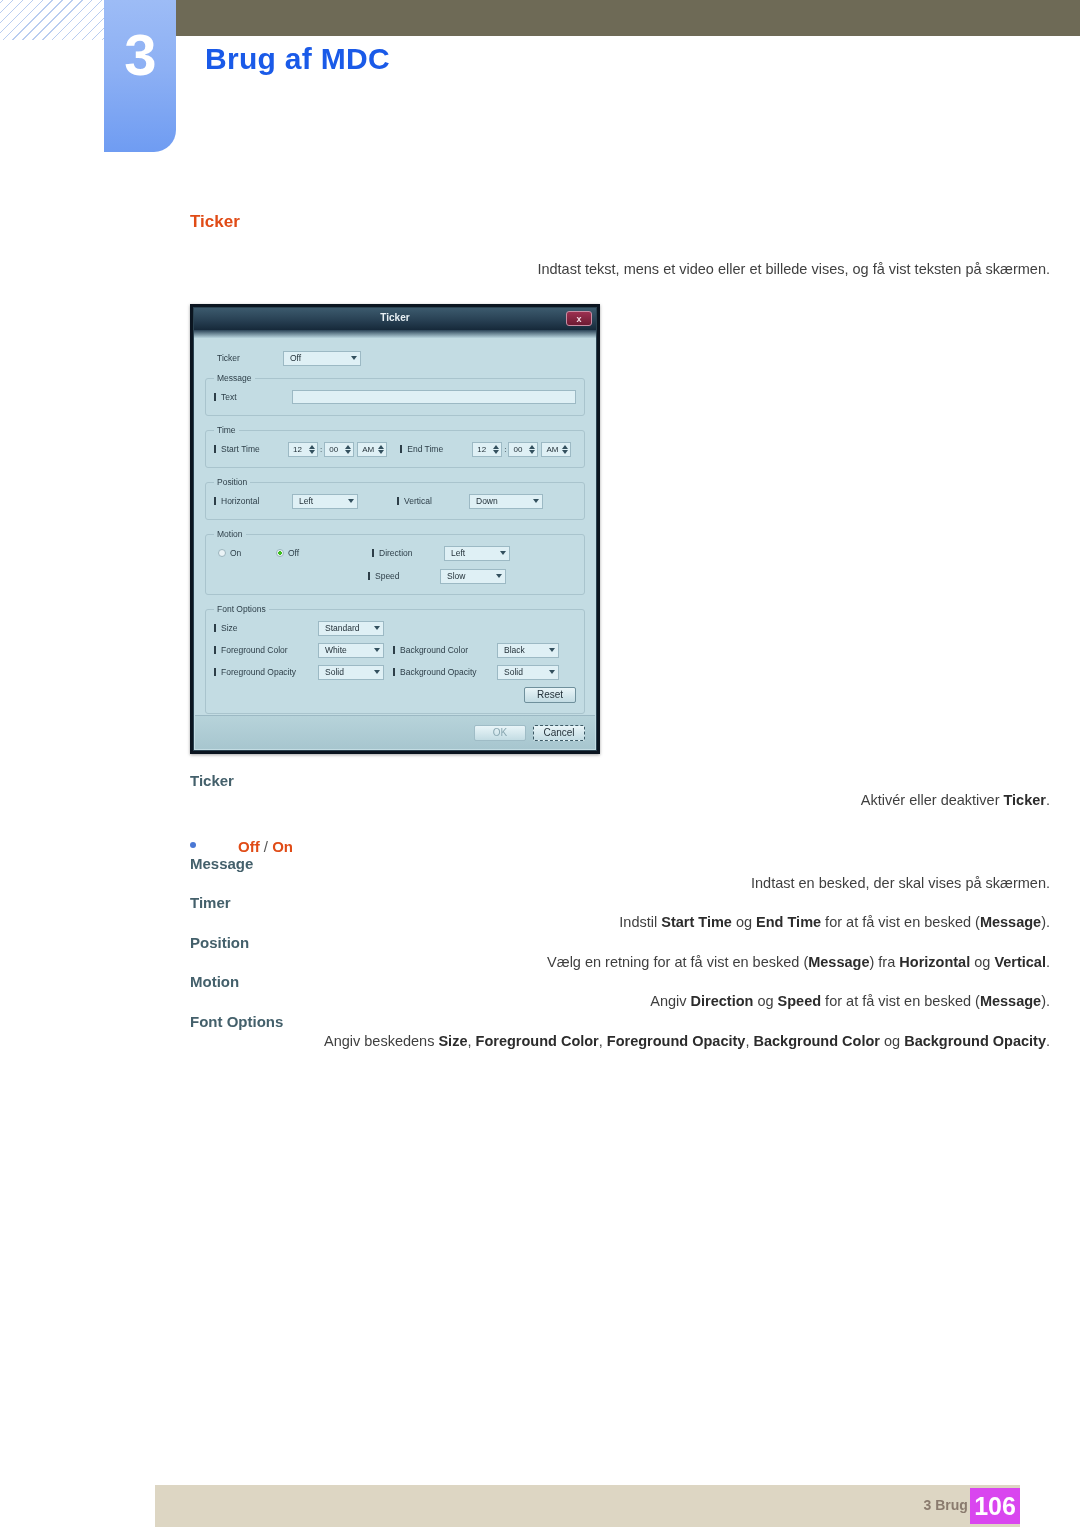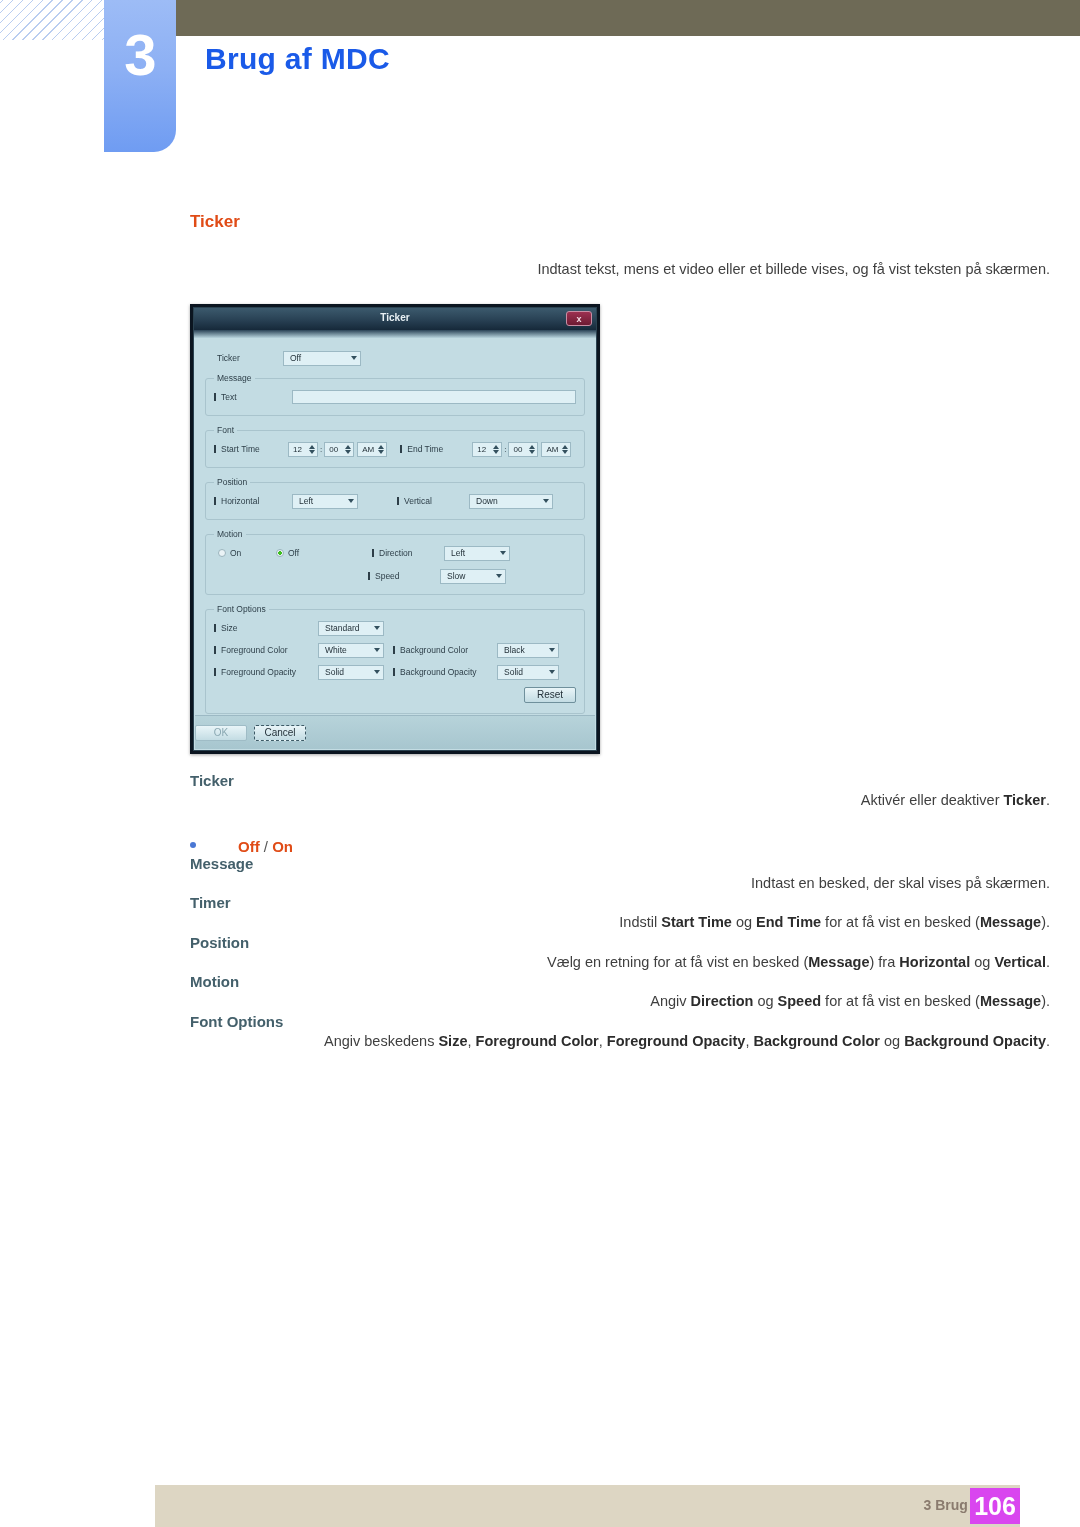--- a/index.html
+++ b/index.html
@@ -307,20 +307,21 @@
     border: 1px dashed #3d5a66;
   }
   .dlg-footer {
     position: absolute;
     left: 1px; right: 1px; bottom: 1px;
     height: 34px;
     background: linear-gradient(180deg, #b7d3da 0%, #a7c6cf 100%);
     border-top: 1px solid #9cb9c4;
     display: flex;
     align-items: center;
+    justify-content: flex-end;
     padding-right: 10px;
     gap: 7px;
     box-sizing: border-box;
   }
 
   
   .footer-bar {
     position: absolute;
     left: 155px; top: 1485px;
     width: 865px; height: 42px;
@@ -408,21 +409,21 @@
 
       <fieldset class="grp">
         <legend>Message</legend>
         <div class="frow">
           <span class="lbl" style="width:78px">Text</span>
           <div class="textfield"></div>
         </div>
       </fieldset>
 
       <fieldset class="grp">
-        <legend>Font</legend>
+        <legend>Time</legend>
         <div class="frow">
           <span class="lbl" style="width:74px">Start Time</span>
 
           <div class="spin">
             <span class="sv">12</span>
             <span class="spin-arrows">
                 <i class="up"></i>
                 <i class="dn"></i>
               </span>
           </div>
@@ -471,21 +472,21 @@
 
       <fieldset class="grp">
         <legend>Position</legend>
         <div class="frow">
           <span class="lbl" style="width:78px">Horizontal</span>
           <div class="combo" style="width:66px">
             <span class="cval">Left</span>
             <span class="carr"></span>
           </div>
           <span class="lbl" style="margin-left:39px;width:72px">Vertical</span>
-          <div class="combo" style="width:84px">
+          <div class="combo" style="width:74px">
             <span class="cval">Down</span>
             <span class="carr"></span>
           </div>
         </div>
       </fieldset>
 
       <fieldset class="grp">
         <legend>Motion</legend>
         <div class="frow">
           <span class="radio" style="width:58px;padding-left:4px">

